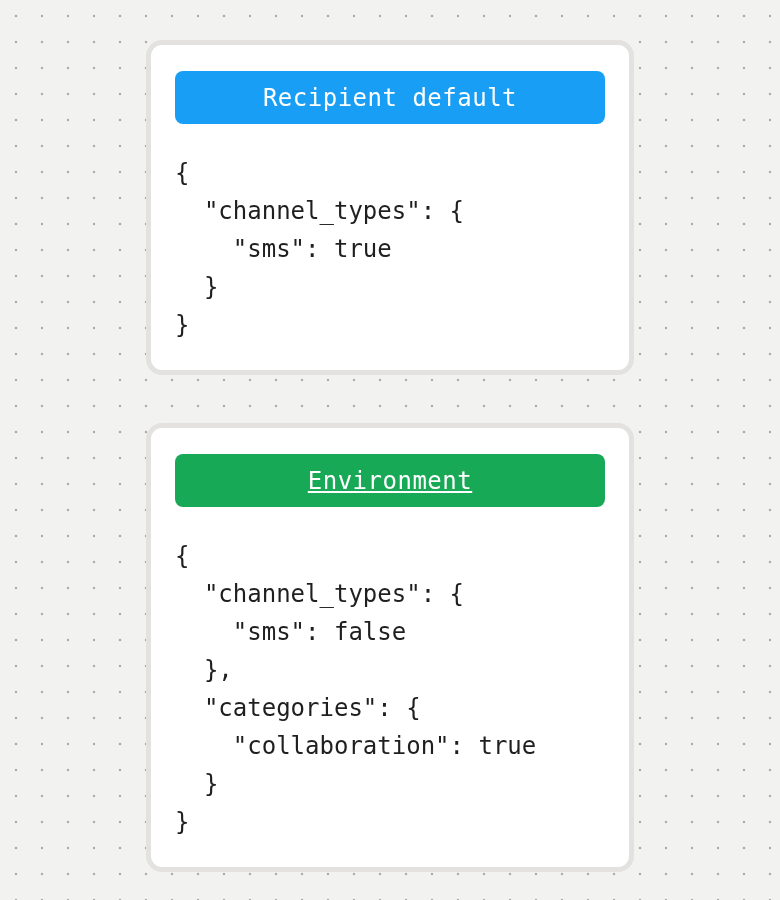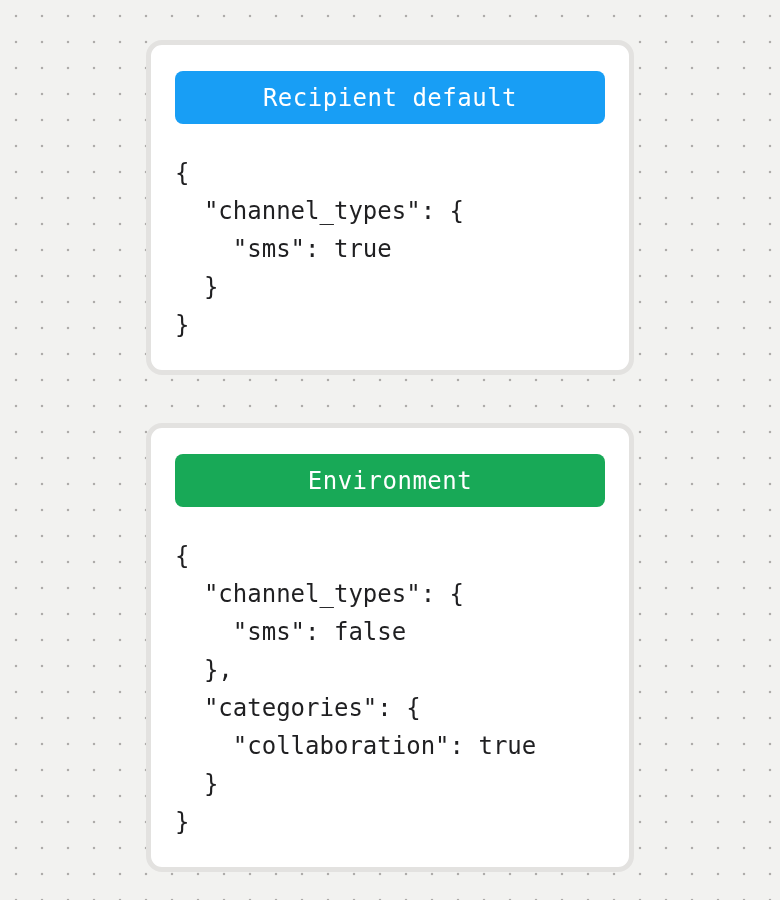--- a/index.html
+++ b/index.html
@@ -65,21 +65,21 @@
   <section class="card">
     <div class="badge" style="background: rgb(24, 158, 245);">Recipient default</div>
     <pre class="code">{
   "channel_types": {
     "sms": true
   }
 }</pre>
   </section>
 
   <section class="card">
-    <div class="badge" style="background: rgb(24, 169, 87);">Environment</div>
+    <div class="badge" style="background: rgb(24, 169, 87); text-decoration: underline;">Environment</div>
     <pre class="code">{
   "channel_types": {
     "sms": false
   },
   "categories": {
     "collaboration": true
   }
 }</pre>
   </section>
 

